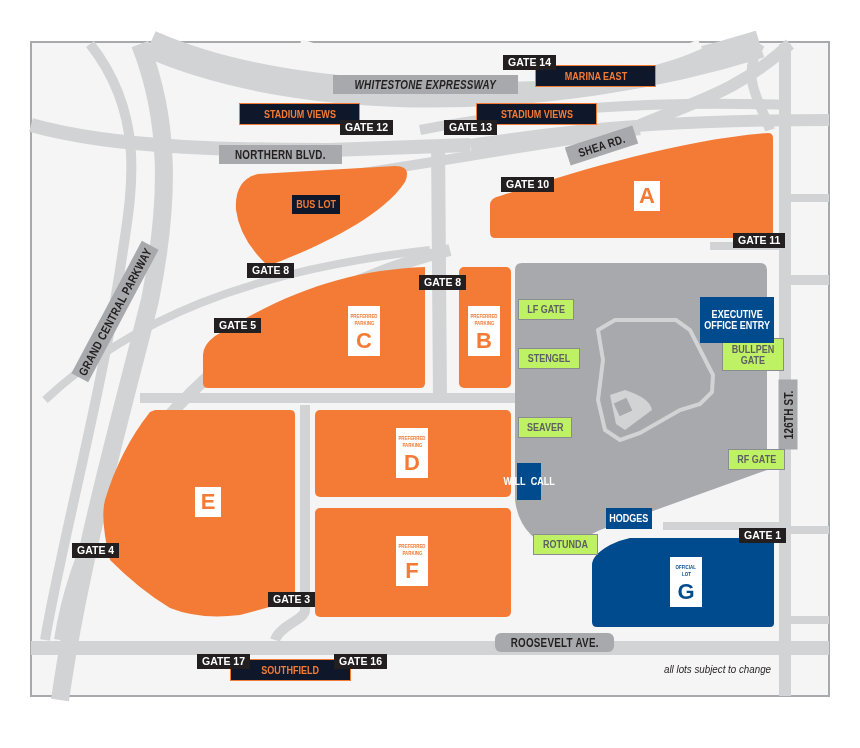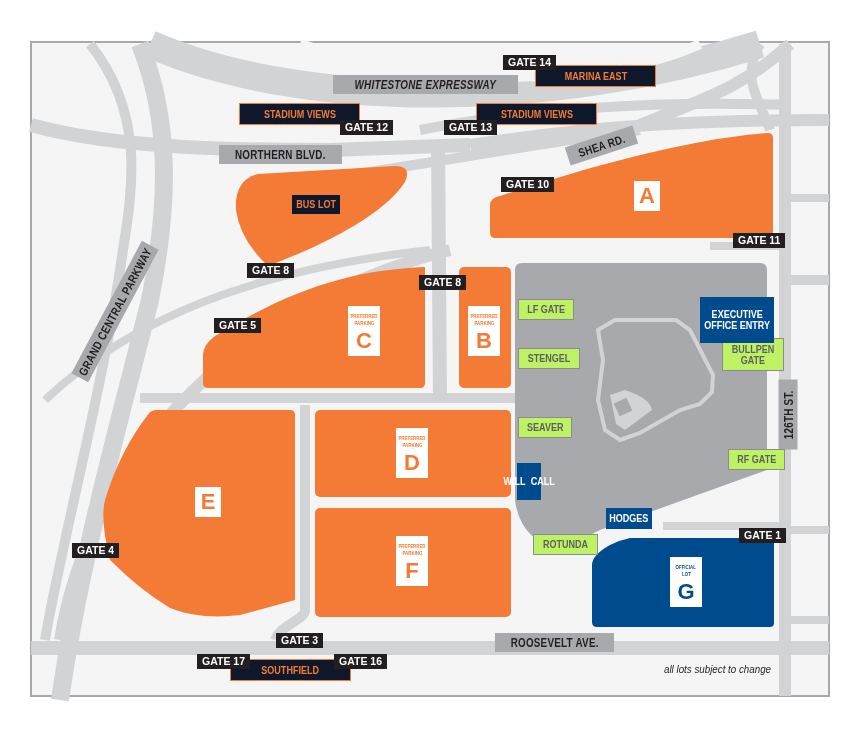--- a/index.html
+++ b/index.html
@@ -99,21 +99,21 @@
   </div>
 <div class="lbl road" style="left:219px;top:145px;">
     <span>NORTHERN BLVD.</span>
   </div>
 <div class="lbl road" style="left:566px;top:136px;transform:rotate(-18deg);">
     <span>SHEA RD.</span>
   </div>
 <div class="lbl road" style="left:40px;top:302px;width:150px;transform:rotate(-62deg);">
     <span>GRAND CENTRAL PARKWAY</span>
   </div>
-<div class="lbl road" style="left:495px;top:633px;">
+<div class="lbl road" style="left:495px;top:633px;border-radius:6px;">
     <span>ROOSEVELT AVE.</span>
   </div>
 <div class="lbl road" style="left:753px;top:405px;width:70px;transform:rotate(-90deg);">
     <span>126TH ST.</span>
   </div>
 
 <div class="lbl olot" style="left:535px;top:65px;width:121px;">
     <span>MARINA EAST</span>
   </div>
 <div class="lbl olot" style="left:239px;top:103px;width:121px;">
@@ -131,21 +131,21 @@
 
 <div class="lbl gate" style="left:503px;top:55px;">GATE 14</div>
 <div class="lbl gate" style="left:340px;top:120px;">GATE 12</div>
 <div class="lbl gate" style="left:444px;top:120px;">GATE 13</div>
 <div class="lbl gate" style="left:501px;top:177px;">GATE 10</div>
 <div class="lbl gate" style="left:733px;top:233px;">GATE 11</div>
 <div class="lbl gate" style="left:247px;top:263px;">GATE 8</div>
 <div class="lbl gate" style="left:419px;top:263px;margin-top:12px;">GATE 8</div>
 <div class="lbl gate" style="left:214px;top:318px;">GATE 5</div>
 <div class="lbl gate" style="left:72px;top:543px;">GATE 4</div>
-<div class="lbl gate" style="left:268px;top:633px;margin-left:8px;">GATE 3</div>
+<div class="lbl gate" style="left:268px;top:592px;">GATE 3</div>
 <div class="lbl gate" style="left:197px;top:654px;">GATE 17</div>
 <div class="lbl gate" style="left:334px;top:654px;">GATE 16</div>
 <div class="lbl gate" style="left:739px;top:528px;">GATE 1</div>
 
 <div class="lbl letter" style="left:634px;top:181px;">A</div>
 <div class="lbl letter" style="left:195px;top:487px;">E</div>
 
 <div class="lbl tall" style="left:348px;top:306px;">
   <div class="pp">PREFERRED</div>
   <div class="pp">PARKING</div>

